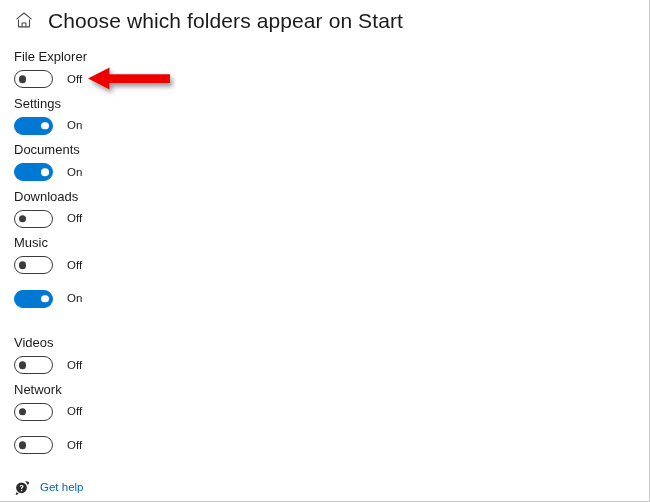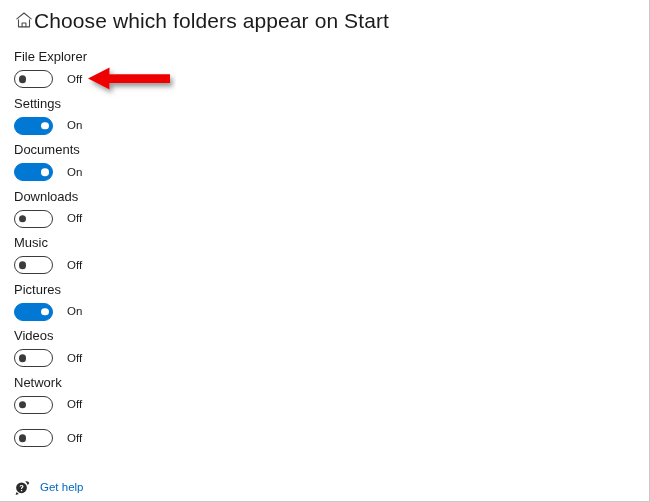--- a/index.html
+++ b/index.html
@@ -36,20 +36,21 @@
     padding-left: 14px;
   }
   .home-icon {
     width: 20px;
     height: 20px;
     display: block;
     flex: 0 0 auto;
     color: #4a4a4a;
   }
   .page-title {
+    margin-left: 14px;
     font-size: 21px;
     font-weight: 400;
     color: #1b1b1b;
     letter-spacing: 0.1px;
     white-space: nowrap;
     line-height: 1;
   }
 
   
   .folder-list {
@@ -217,21 +218,20 @@
       <span class="folder-label">Music</span>
       <div class="toggle-line">
         <div class="toggle off">
           <span class="knob"></span>
         </div>
         <span class="toggle-state">Off</span>
       </div>
     </div>
 
     <div class="folder-row">
-      <span class="folder-label">Pictures</span>
       <div class="toggle-line">
         <div class="toggle on">
           <span class="knob"></span>
         </div>
         <span class="toggle-state">On</span>
       </div>
     </div>
 
     <div class="folder-row">
       <span class="folder-label">Videos</span>

